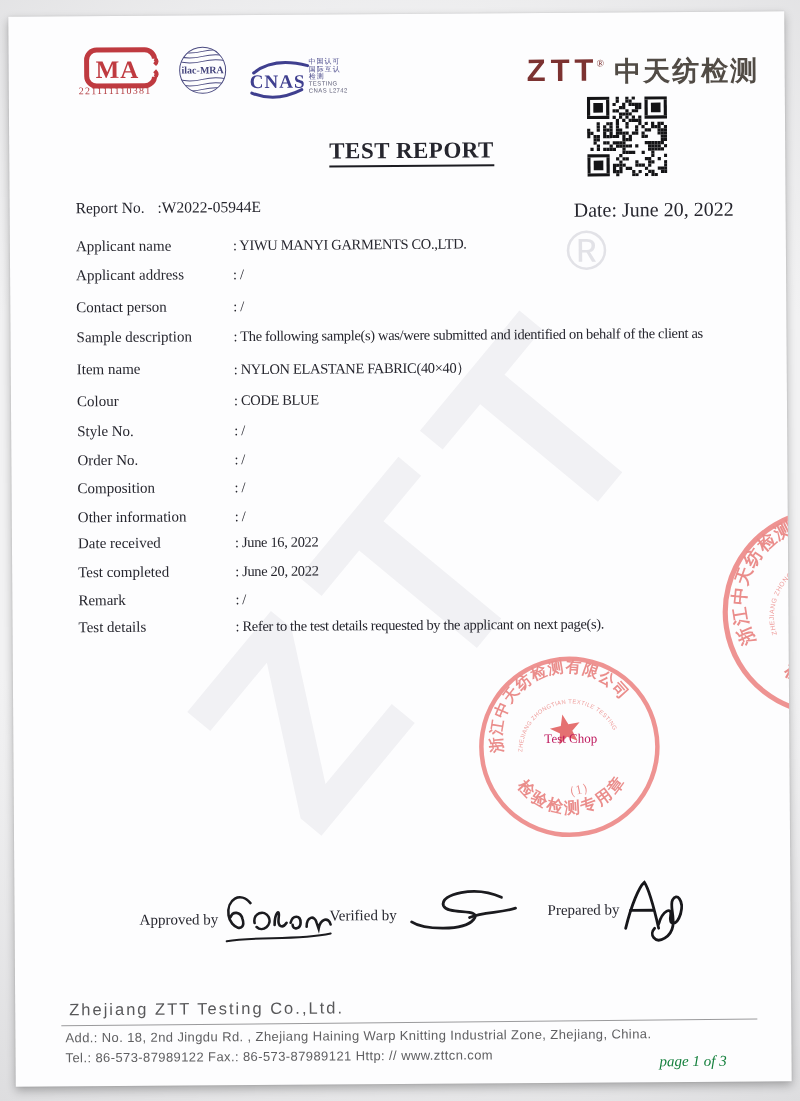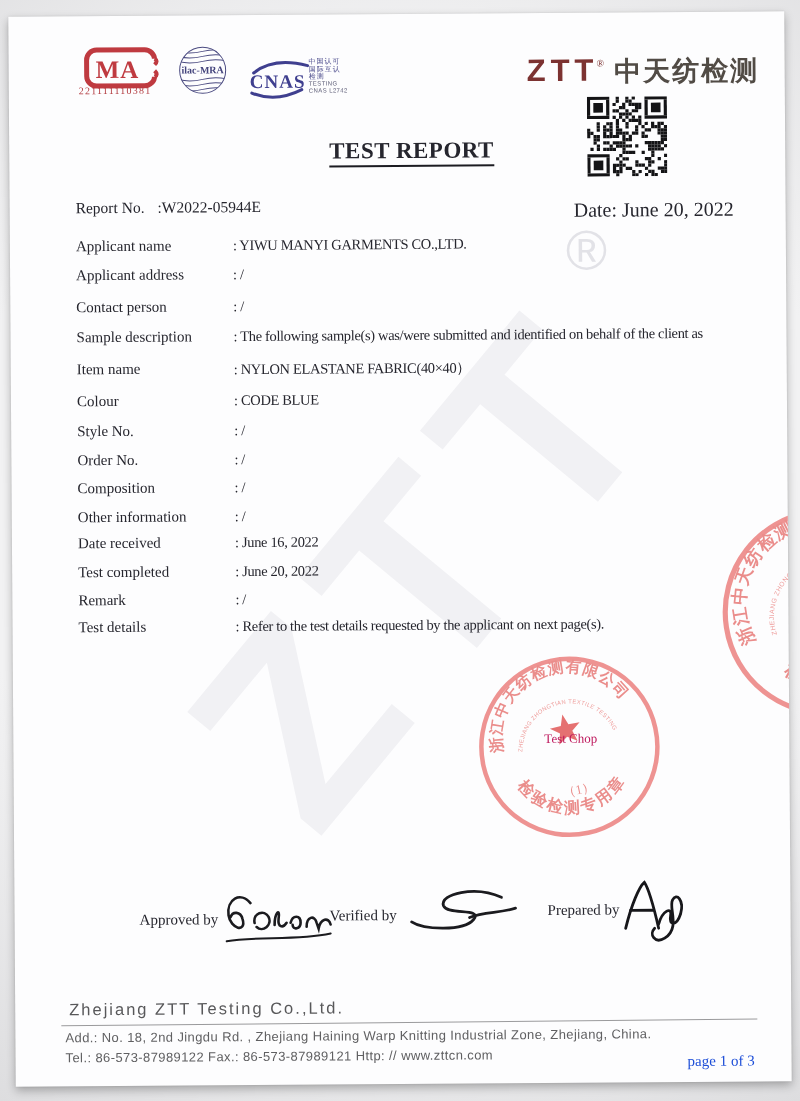--- a/index.html
+++ b/index.html
@@ -45,21 +45,21 @@
   
   .sig-label{font-size:15px;}
   .lab-approved{left:125px;top:896px;}
   .lab-verified{left:315px;top:893px;}
   .lab-prepared{left:533px;top:889px;}
   
   .footer-rule{left:46px;top:1008px;width:696px;height:1px;background:#9a9a9c;transform:rotate(-.15deg);}
   .f-company{left:54px;top:984px;font-family:"Liberation Sans",sans-serif;font-size:16.5px;color:#58585a;letter-spacing:2px;}
   .f-addr{left:50px;top:1014px;font-family:"Liberation Sans",sans-serif;font-size:13px;color:#606062;letter-spacing:.4px;white-space:nowrap;}
   .f-tel{left:50px;top:1034px;font-family:"Liberation Sans",sans-serif;font-size:13px;color:#606062;letter-spacing:.4px;}
-  .f-page{left:672px;top:1041px;font-size:15px;color:#1d4ed8;}
+  .f-page{left:644px;top:1041px;font-size:15px;color:#15803d;font-style:italic;}
   svg text{font-family:"Liberation Serif",serif;}
 </style>
 </head>
 <body>
 
 <div class="canvas">
   <div class="page">
 
     <div class="abs watermark">ZTT</div>
     <div class="abs wm-reg">®</div>

